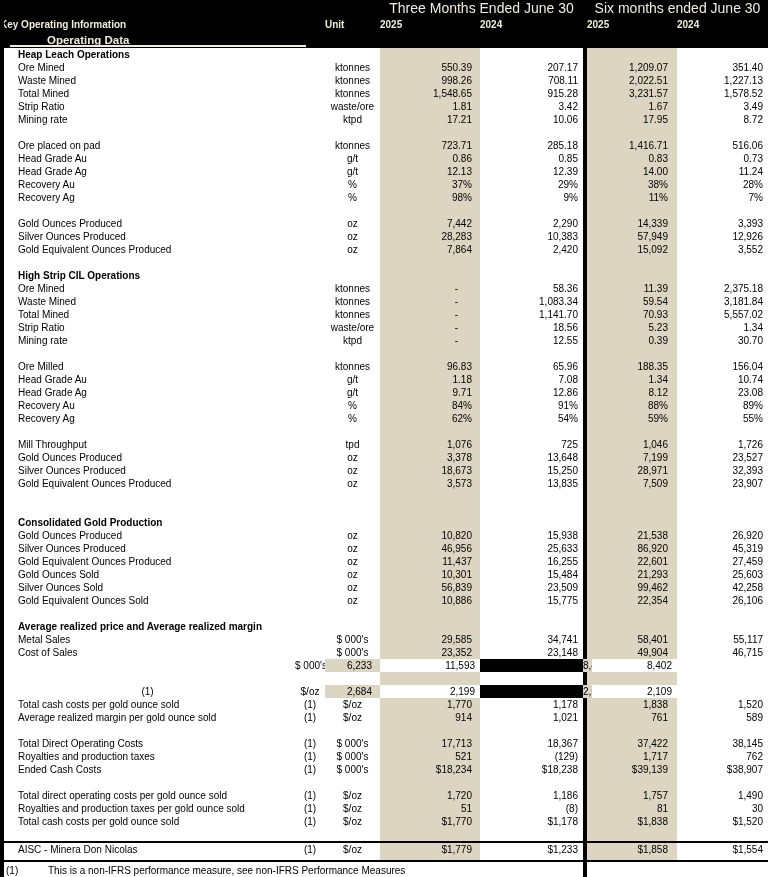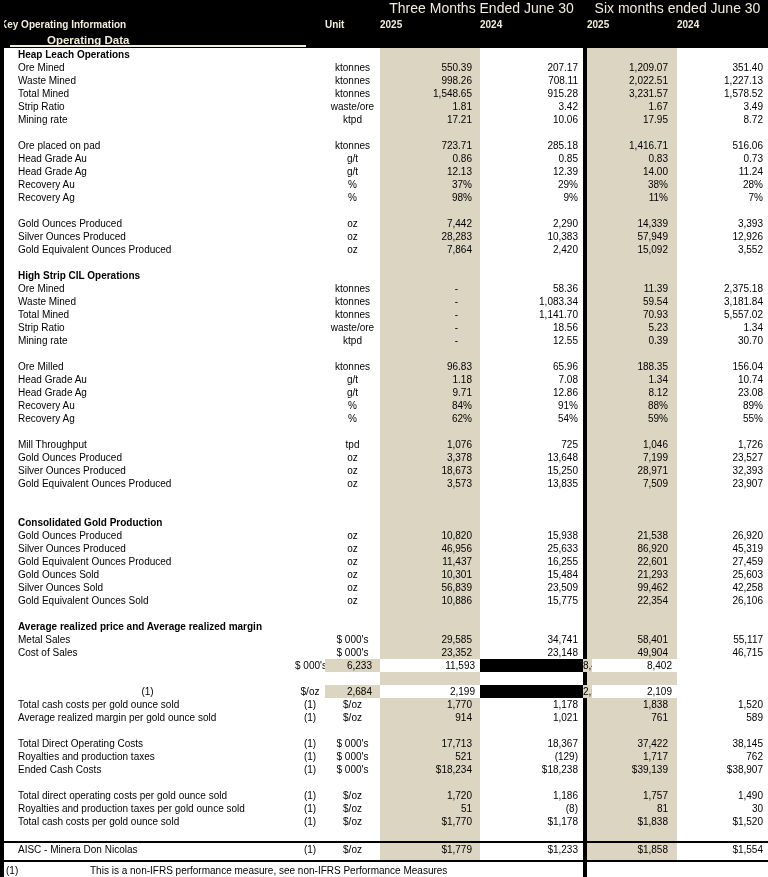--- a/index.html
+++ b/index.html
@@ -36,21 +36,21 @@
   .v3 { background:var(--beige); padding-right:9px; }
   .v4 { padding-right:5px; }
   .cell.dash { padding-right:22px; }
   .grand-total { height:21px; line-height:13px; border-top:2px solid #000; border-bottom:2px solid #000; box-sizing:border-box; }
 
   
   .footrow { height:19px; box-sizing:border-box; border-bottom:2px solid #000; display:grid;
              grid-template-columns:583px 4px 181px; font-size:10px; }
   .footleft { position:relative; line-height:17px; }
   .fmark { position:absolute; left:6px; }
-  .ftext { margin-left:90px; }
+  .ftext { margin-left:48px; }
   .footdiv { background:#000; }
 </style>
 </head>
 <body>
 
 <div class="page" style="--beige: #dbd5c2; --hbg: #000000; --htext: #f2edda;">
   <div class="left-edge"></div>
 
   <div class="header">
     <div class="hrow1">

